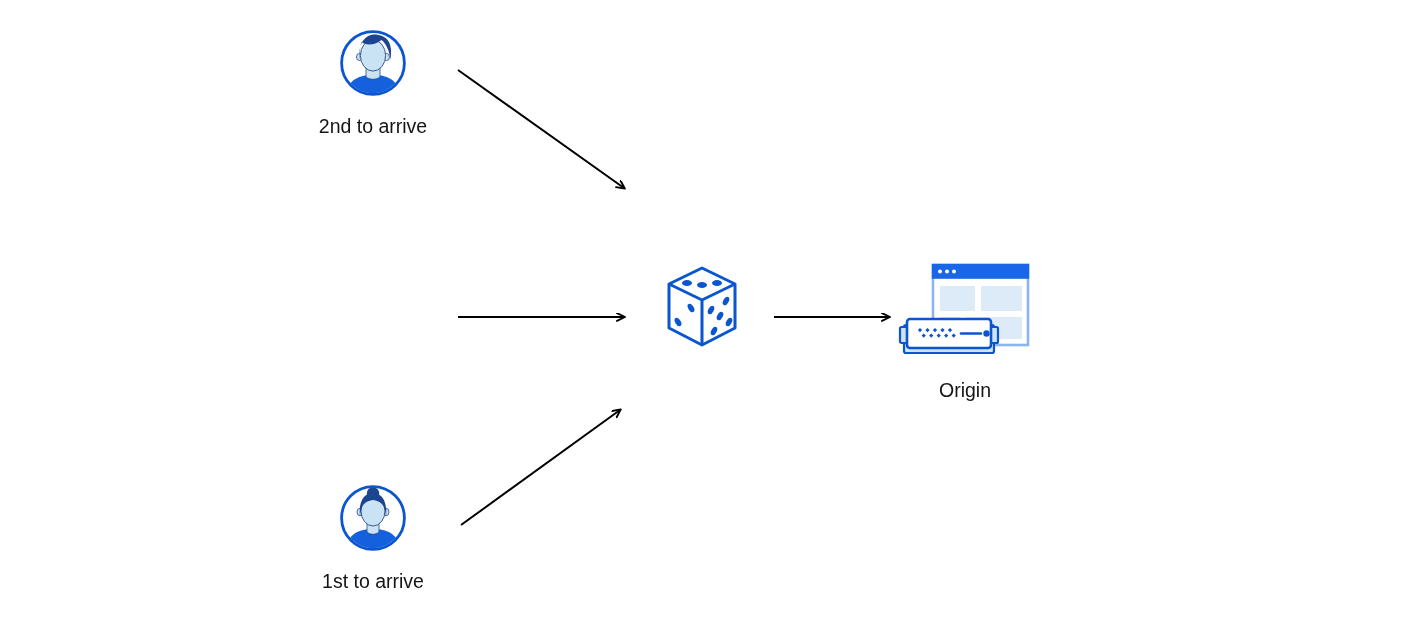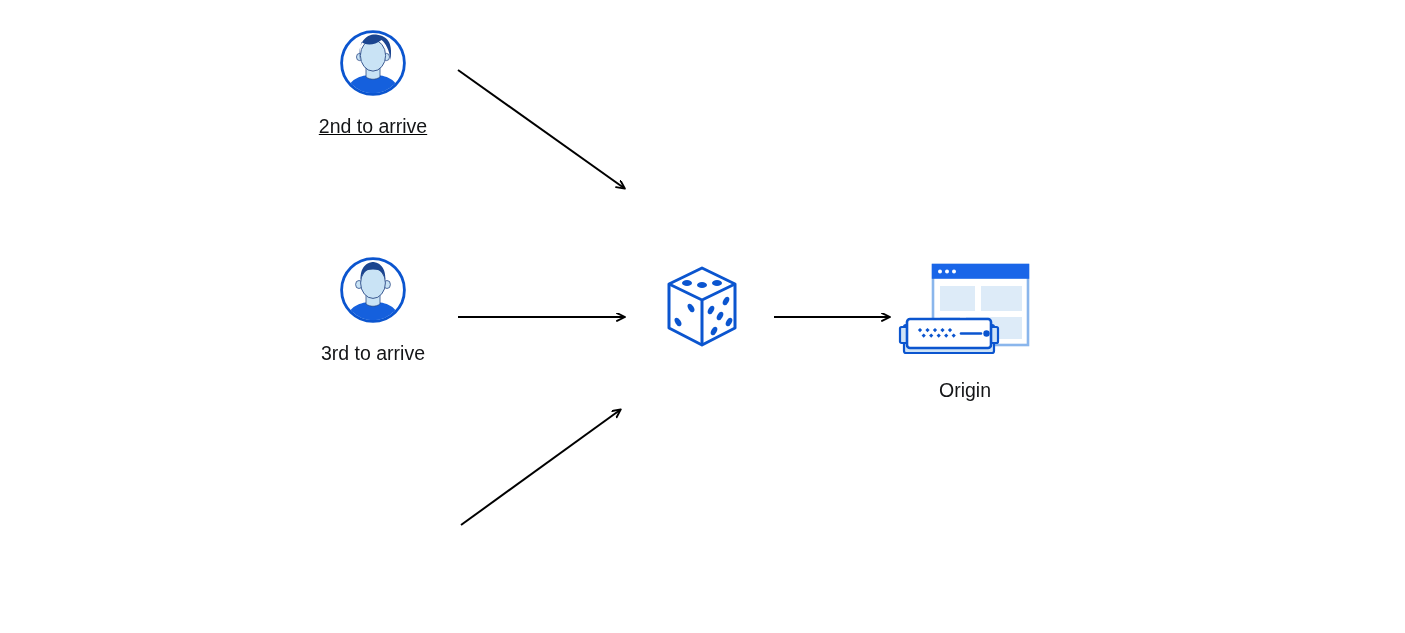--- a/index.html
+++ b/index.html
@@ -39,60 +39,61 @@
       <marker id="ah" markerWidth="12" markerHeight="12" refX="8" refY="4.5" orient="auto" markerUnits="userSpaceOnUse">
         <path d="M1,0.6 L9,4.5 L1,8.4" fill="none" stroke="#000000" stroke-width="1.9" stroke-linecap="round" stroke-linejoin="round"></path>
       </marker>
     </defs>
     <line x1="458" y1="70" x2="624" y2="188" stroke="#000000" stroke-width="2" marker-end="url(#ah)"></line>
     <line x1="458" y1="317" x2="624" y2="317" stroke="#000000" stroke-width="2" marker-end="url(#ah)"></line>
     <line x1="461" y1="525" x2="620" y2="410" stroke="#000000" stroke-width="2" marker-end="url(#ah)"></line>
     <line x1="774" y1="317" x2="889" y2="317" stroke="#000000" stroke-width="2" marker-end="url(#ah)"></line>
   </svg>
 
-  <div class="node" style="left:293px;top:29px;text-decoration:underline;">
+  <div class="node" style="left:293px;top:29px;">
     <svg width="68" height="68" viewBox="0 0 68 68">
       <defs>
           <clipPath id="c1">
             <circle cx="34" cy="34" r="30.2"></circle>
           </clipPath>
         </defs>
       <circle cx="34" cy="34" r="31.4" fill="#ffffff" stroke="#0b55cf" stroke-width="2.8"></circle>
       <g clip-path="url(#c1)">
         <path d="M5,70 C8,51 19,46 34,46 C49,46 60,51 63,70 Z" fill="#1560dd"></path>
         <path d="M27,36 h14 v12 c-4,3 -10,3 -14,0 Z" fill="#c9e3f5" stroke="#2a4a86" stroke-width="0.8"></path>
         <ellipse cx="20.5" cy="28" rx="3" ry="3.6" fill="#c9e3f5" stroke="#2a4a86" stroke-width="0.8"></ellipse>
         <ellipse cx="47.5" cy="28" rx="3" ry="3.6" fill="#c9e3f5" stroke="#2a4a86" stroke-width="0.8"></ellipse>
         <ellipse cx="34" cy="26.5" rx="12.6" ry="15.6" fill="#c9e3f5" stroke="#2a4a86" stroke-width="0.9"></ellipse>
         <path d="M20.6,31 C18.5,10 30,4.5 37,5.5 C51,7 53.5,17 51.5,31 C50.5,21 46.5,14 42.5,11 C35,17 26,16 22.5,13 C21,17.5 20.4,24 20.6,31 Z" fill="#1b4590"></path>
       </g>
     </svg>
     <div class="node-label">2nd to arrive</div>
   </div>
 
-  <div class="node" style="left:293px;top:256px;">
+
+  <div class="node" style="left:293px;top:484px;">
     <svg width="68" height="68" viewBox="0 0 68 68">
       <defs>
-          <clipPath id="c2">
+          <clipPath id="c3">
             <circle cx="34" cy="34" r="30.2"></circle>
           </clipPath>
         </defs>
       <circle cx="34" cy="34" r="31.4" fill="#ffffff" stroke="#0b55cf" stroke-width="2.8"></circle>
-      <g clip-path="url(#c2)">
-        <path d="M5,70 C8,51 19,46 34,46 C49,46 60,51 63,70 Z" fill="#1560dd"></path>
-        <path d="M27,36 h14 v12 c-4,3 -10,3 -14,0 Z" fill="#c9e3f5" stroke="#2a4a86" stroke-width="0.8"></path>
-        <ellipse cx="20" cy="28.5" rx="3.4" ry="4" fill="#c9e3f5" stroke="#2a4a86" stroke-width="0.8"></ellipse>
-        <ellipse cx="48" cy="28.5" rx="3.4" ry="4" fill="#c9e3f5" stroke="#2a4a86" stroke-width="0.8"></ellipse>
-        <ellipse cx="34" cy="27" rx="12.4" ry="15.4" fill="#c9e3f5" stroke="#2a4a86" stroke-width="0.9"></ellipse>
-        <path d="M21.6,24 C21,9 30,6 34,6 C38,6 47,9 46.4,24 C44.5,16.5 41.5,13.5 34,13.5 C26.5,13.5 23.5,16.5 21.6,24 Z" fill="#1b4590"></path>
+      <g clip-path="url(#c3)">
+        <path d="M5,70 C8,50 19,45 34,45 C49,45 60,50 63,70 Z" fill="#1560dd"></path>
+        <path d="M28,35 h12 v13 c-3.5,3 -8.5,3 -12,0 Z" fill="#c9e3f5" stroke="#2a4a86" stroke-width="0.8"></path>
+        <circle cx="34" cy="9.5" r="6.2" fill="#1b4590"></circle>
+        <ellipse cx="21" cy="28" rx="3" ry="3.8" fill="#c9e3f5" stroke="#2a4a86" stroke-width="0.8"></ellipse>
+        <ellipse cx="47" cy="28" rx="3" ry="3.8" fill="#c9e3f5" stroke="#2a4a86" stroke-width="0.8"></ellipse>
+        <ellipse cx="34" cy="27" rx="12" ry="15" fill="#c9e3f5" stroke="#2a4a86" stroke-width="0.9"></ellipse>
+        <path d="M21,33 C19,12 29,9 34,9 C39,9 49,12 47,33 C46,22 43.5,17.5 34,16 C24.5,17.5 22,22 21,33 Z" fill="#1b4590"></path>
       </g>
     </svg>
-    <div class="node-label">3rd to arrive</div>
+    <div class="node-label">1st to arrive</div>
   </div>
-
 
   <svg style="position:absolute;left:666px;top:266px;" width="72" height="82" viewBox="0 0 72 82">
     <g fill="#ffffff" stroke="#0b55cf" stroke-width="3" stroke-linejoin="round">
       <path d="M36,2 L69,18 L69,62 L36,79 L3,62 L3,18 Z"></path>
       <path d="M3,18 L36,34 L69,18 M36,34 L36,79" fill="none"></path>
     </g>
     <g fill="#0b55cf">
 
       <ellipse cx="21" cy="17" rx="5" ry="3"></ellipse>
       <ellipse cx="36" cy="19" rx="5" ry="3"></ellipse>

